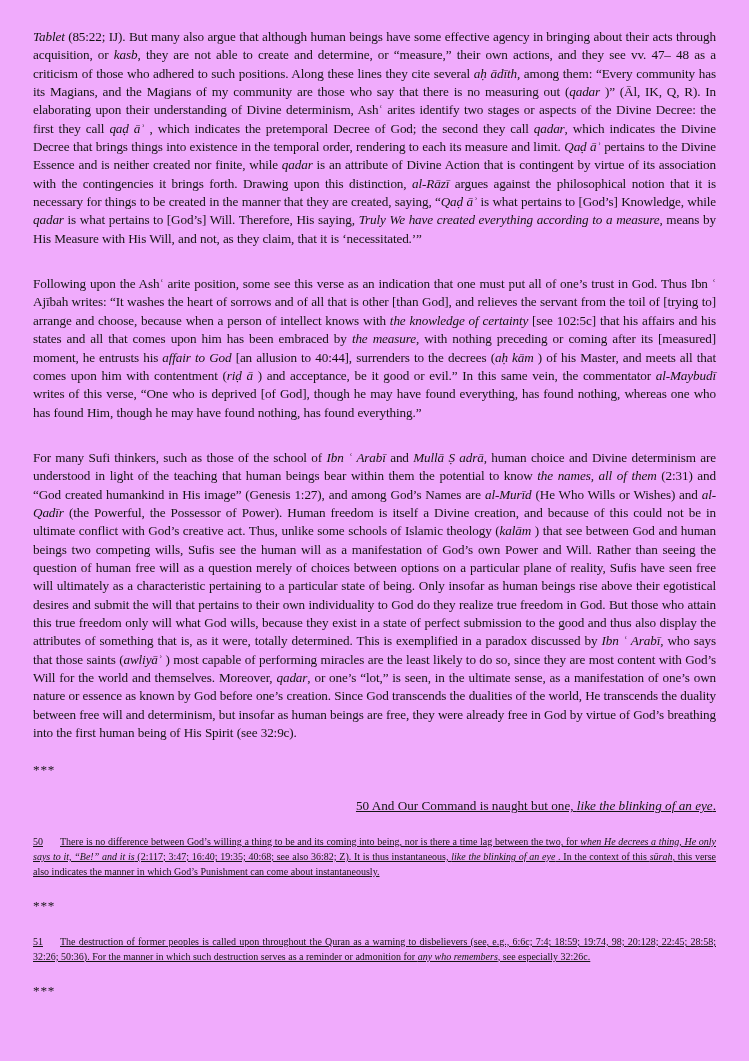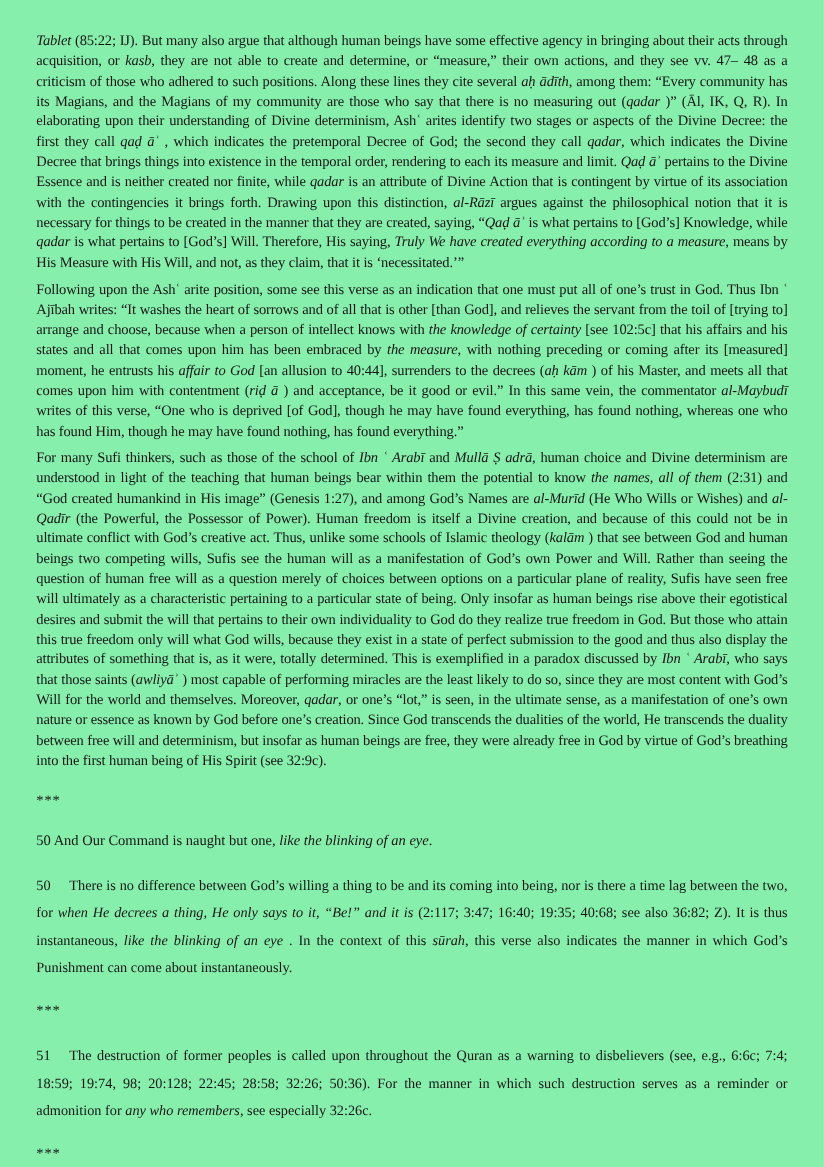--- a/index.html
+++ b/index.html
@@ -8,62 +8,64 @@
     background: #ffffff;
   }
   body {
     font-family: "Liberation Serif", "DejaVu Serif", serif;
     color: #111111;
   }
   .page {
     position: relative;
     width: 749px;
     height: 1061px;
-    background: #86efac;
+    background: #f0abfc;
     overflow: hidden;
     box-sizing: border-box;
     padding: 28px 14px 0 33px;
   }
   .col {
     width: 683px;
   }
   p.para {
     margin: 0 0 0 0;
     font-size: 13.2px;
     line-height: 18.35px;
     text-align: justify;
     text-justify: inter-word;
     color: #141414;
     letter-spacing: -0.01em;
     word-spacing: 0.01em;
     -webkit-font-smoothing: none;
   }
   p.para + p.para {
-    margin-top: 6px;
+    margin-top: 27px;
   }
   .sep {
     margin: 18.3px 0 0 0;
     font-size: 13.2px;
     line-height: 18.35px;
     letter-spacing: 0.06em;
     color: #141414;
   }
   .verse {
     margin: 18.3px 0 0 0;
     font-size: 13.2px;
     line-height: 18.35px;
     color: #141414;
-    text-align: left;
+    text-align: right;
+    text-decoration: underline;
   }
   .commentary {
     margin: 18.3px 0 0 0;
-    font-size: 13px;
-    line-height: 25px;
+    font-size: 10px;
+    line-height: 15px;
     color: #141414;
     text-align: justify;
+    text-decoration: underline;
   }
   .commentary .cnum {
     display: inline;
   }
   .cgap { display: inline-block; width: 17px; }
   i, em { font-style: italic; }
 </style>
 </head>
 <body>
 

